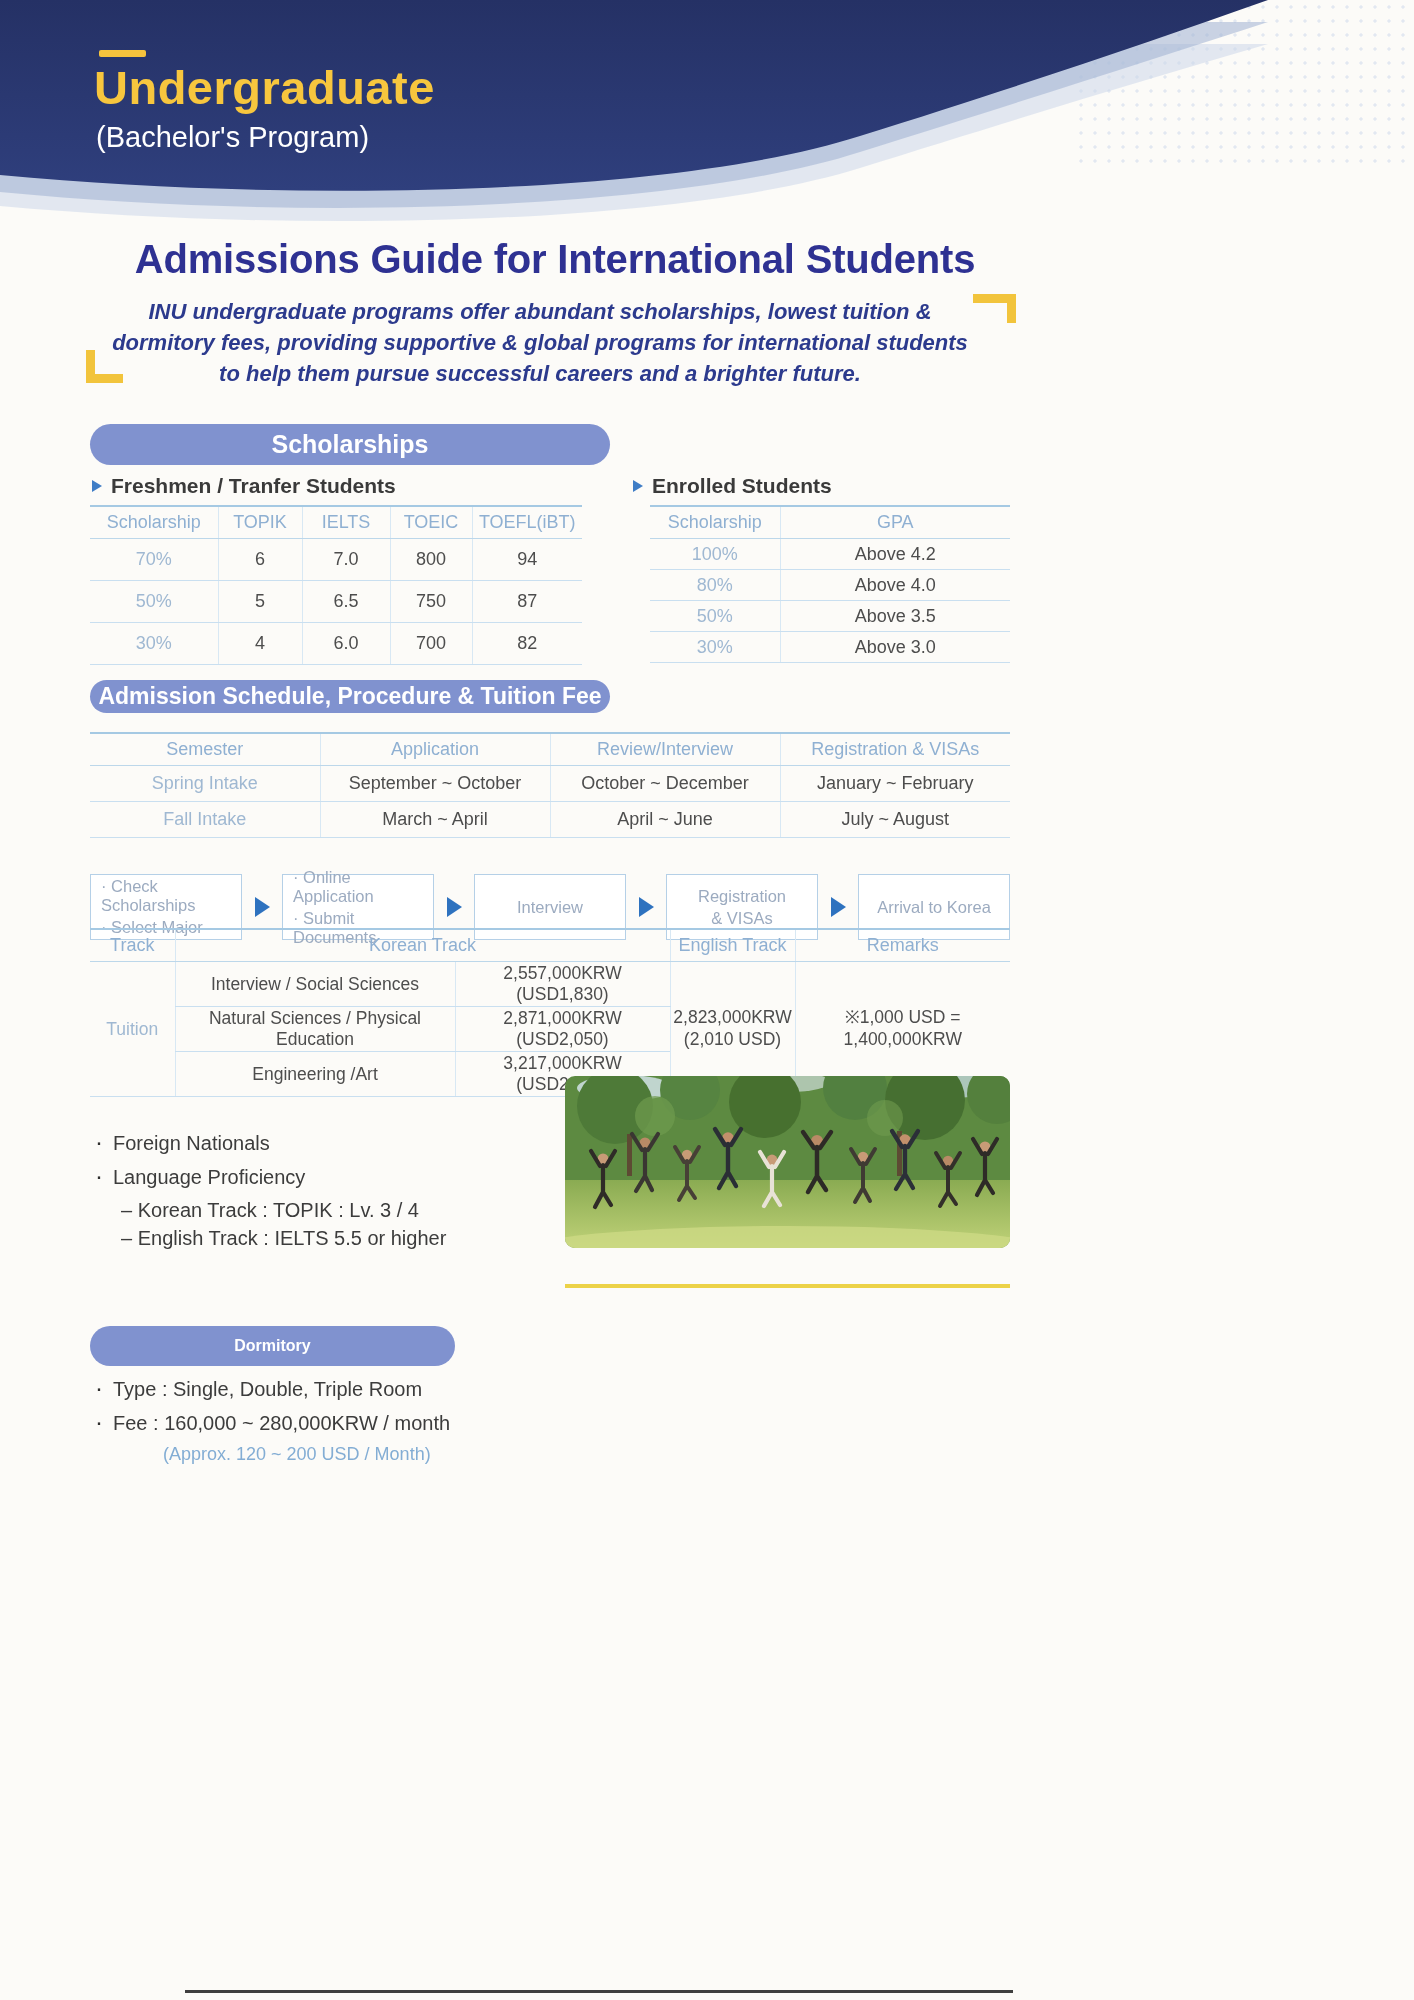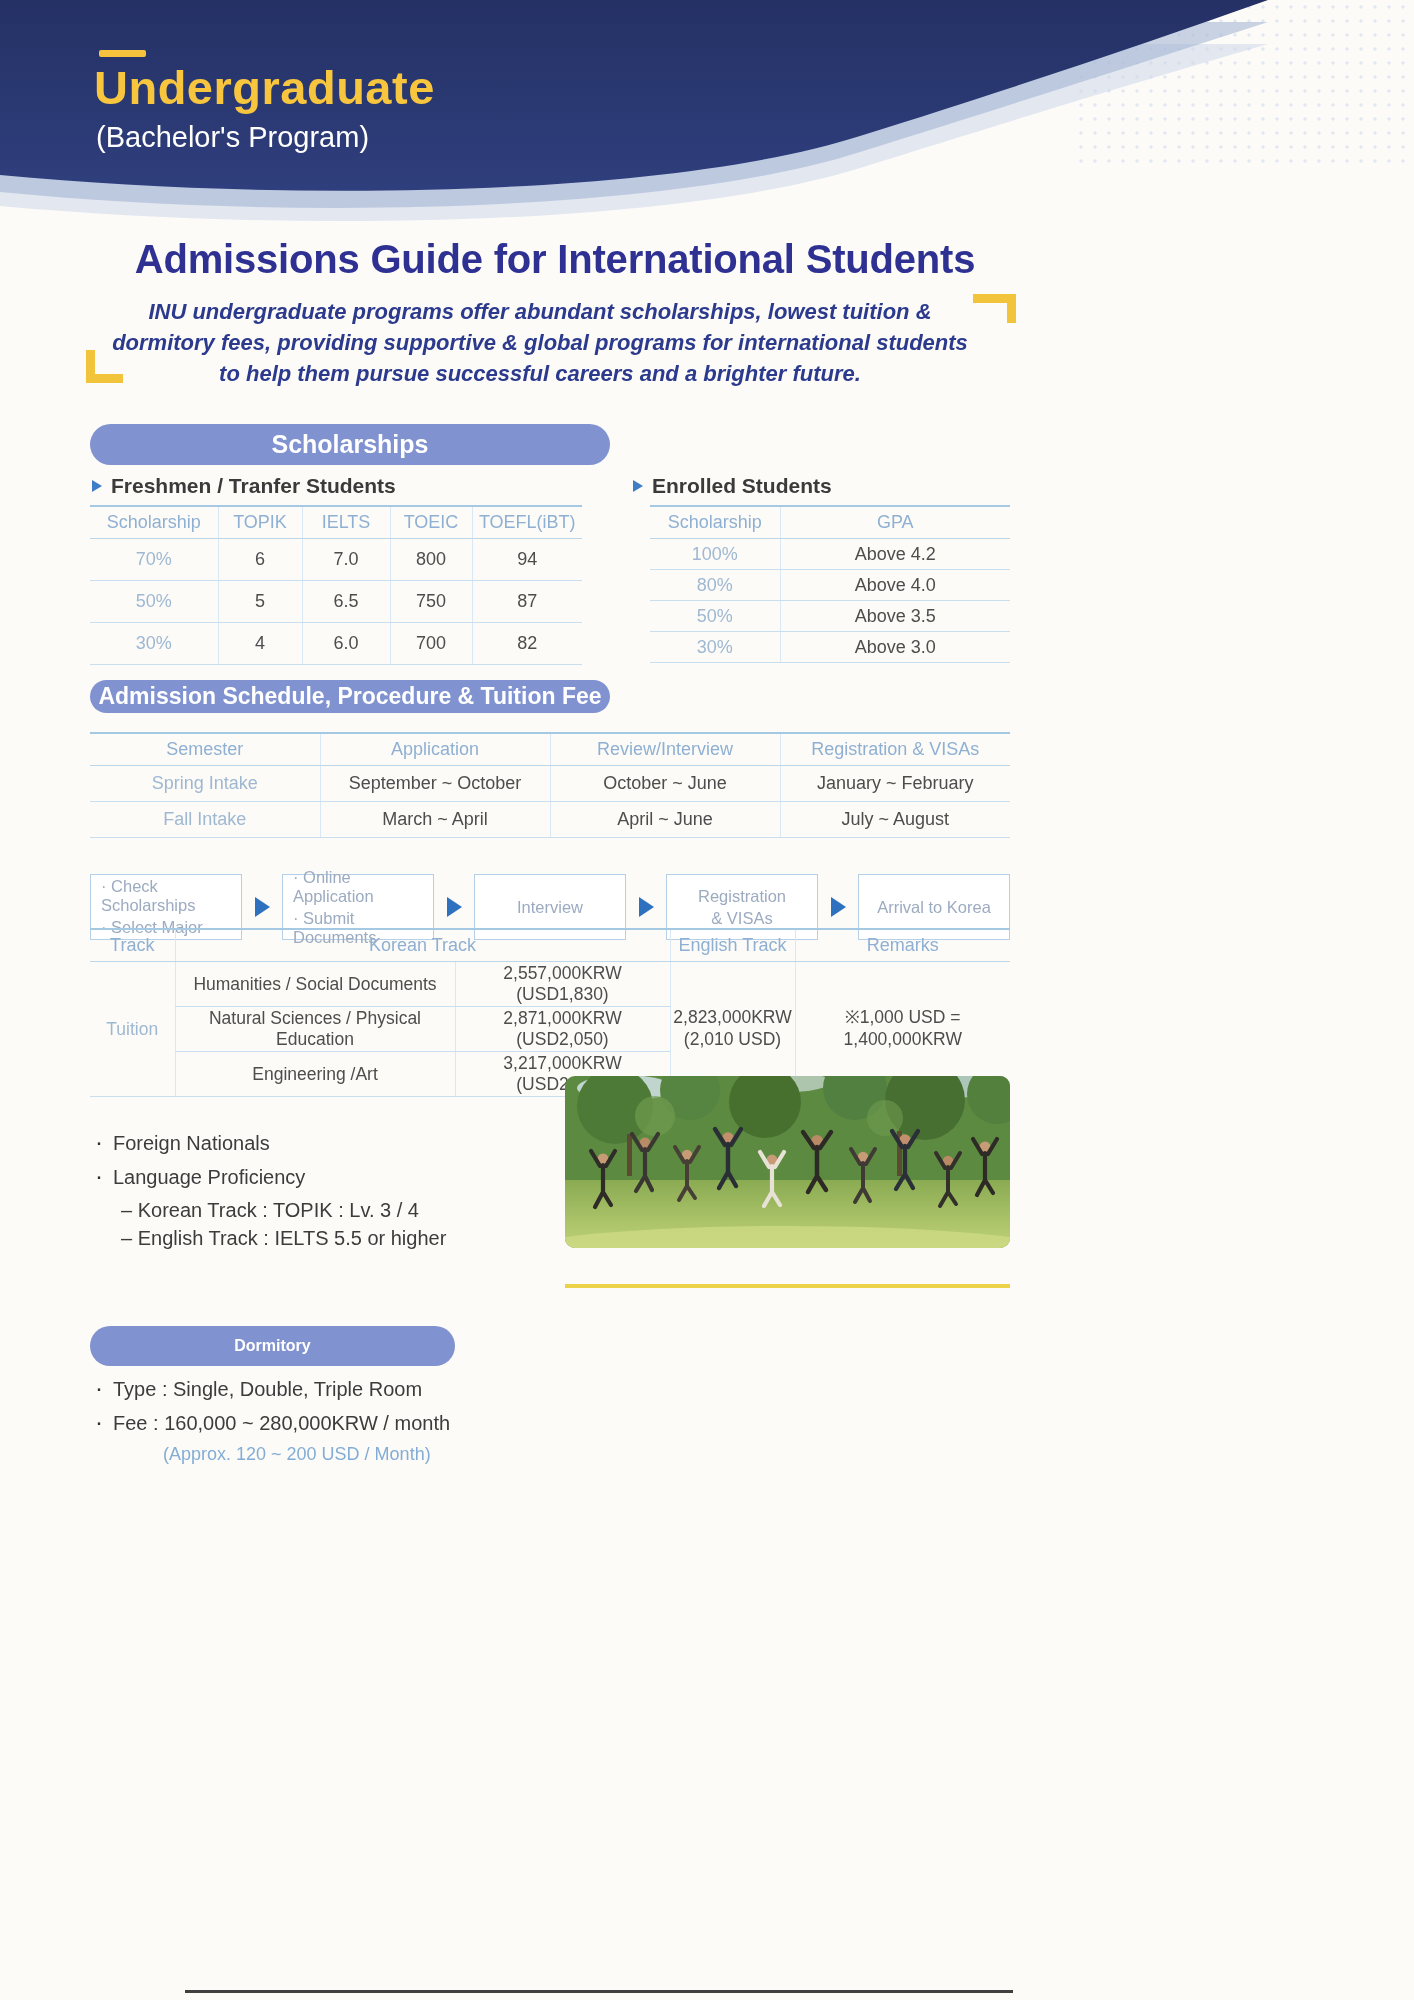--- a/index.html
+++ b/index.html
@@ -226,21 +226,21 @@
       <th>Semester</th>
       <th>Application</th>
       <th>Review/Interview</th>
       <th>Registration &amp; VISAs</th>
     </tr>
       </thead>
     <tbody>
       <tr>
         <td class="lt">Spring Intake</td>
         <td>September ~ October</td>
-        <td>October ~ June</td>
+        <td>October ~ December</td>
         <td>January ~ February</td>
       </tr>
       <tr>
         <td class="lt">Fall Intake</td>
         <td>March ~ April</td>
         <td>April ~ June</td>
         <td>July ~ August</td>
       </tr>
     </tbody>
   </table>
@@ -290,21 +290,21 @@
         <tr>
       <th>Track</th>
       <th colspan="2">Korean Track</th>
       <th>English Track</th>
       <th>Remarks</th>
     </tr>
       </thead>
     <tbody>
       <tr>
         <td rowspan="3" class="lt no-bl">Tuition</td>
-        <td>Humanities / Social Documents</td>
+        <td>Interview / Social Sciences</td>
         <td>2,557,000KRW (USD1,830)</td>
         <td rowspan="3" class="cell-2line">
           <div>2,823,000KRW</div>
           <div>(2,010 USD)</div>
         </td>
         <td rowspan="3" class="cell-2line">
           <div>※1,000 USD =</div>
           <div>1,400,000KRW</div>
         </td>
       </tr>

